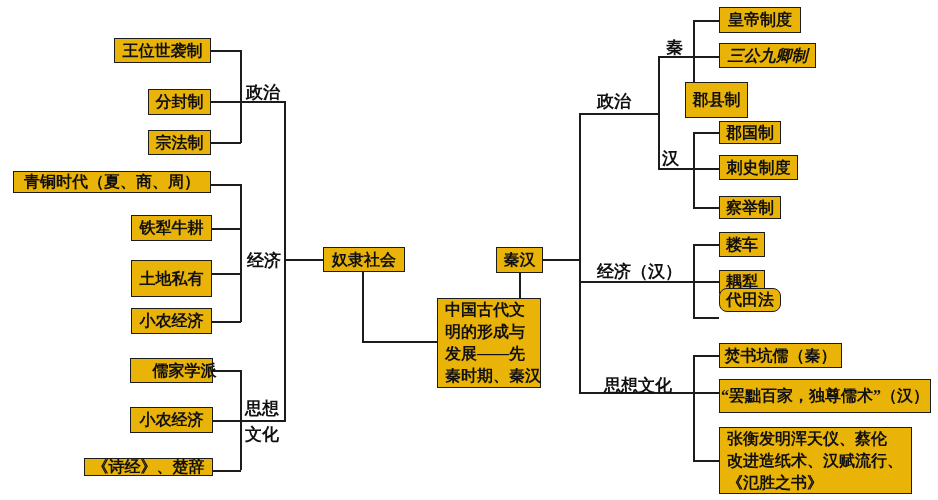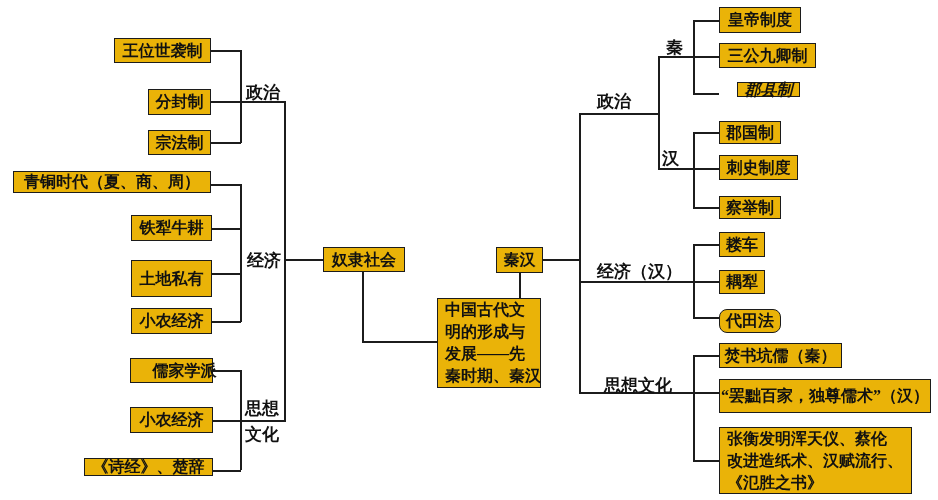--- a/index.html
+++ b/index.html
@@ -109,28 +109,28 @@
   <div class="node" style="left:323px;top:247px;width:82px;height:25px;">奴隶社会</div>
   <div class="node" style="left:496px;top:247px;width:47px;height:26px;">秦汉</div>
   <div class="node multiline" style="left:437px;top:298px;width:104px;height:90px;text-align:center;">
     <div>中国古代文</div>
     <div>明的形成与</div>
     <div>发展——先</div>
     <div>秦时期、秦汉</div>
   </div>
 
   <div class="node" style="left:719px;top:7px;width:82px;height:26px;">皇帝制度</div>
-  <div class="node" style="left:719px;top:43px;width:97px;height:25px;">三公九卿制</div>
-  <div class="node" style="left:737px;top:82px;width:63px;height:15px;font-style:italic;">郡县制</div>
+  <div class="node" style="left:719px;top:43px;width:97px;height:25px;font-style:italic;">三公九卿制</div>
+  <div class="node" style="left:685px;top:82px;width:63px;height:36px;">郡县制</div>
   <div class="node" style="left:719px;top:121px;width:62px;height:23px;">郡国制</div>
   <div class="node" style="left:719px;top:155px;width:79px;height:25px;">刺史制度</div>
   <div class="node" style="left:719px;top:196px;width:62px;height:23px;">察举制</div>
   <div class="node" style="left:719px;top:232px;width:46px;height:25px;">耧车</div>
   <div class="node" style="left:719px;top:270px;width:46px;height:24px;">耦犁</div>
-  <div class="node" style="left:719px;top:309px;width:62px;height:24px;border-radius:8px;">代田法</div>
+  <div class="node" style="left:719px;top:288px;width:62px;height:24px;border-radius:8px;">代田法</div>
   <div class="node" style="left:719px;top:343px;width:123px;height:25px;">焚书坑儒（秦）</div>
   <div class="node" style="left:719px;top:379px;width:212px;height:34px;">“罢黜百家，独尊儒术”（汉）</div>
   <div class="node multiline" style="left:719px;top:427px;width:193px;height:67px;">
     <div>张衡发明浑天仪、蔡伦</div>
     <div>改进造纸术、汉赋流行、</div>
     <div>《氾胜之书》</div>
   </div>
 
   <div class="lbl" style="left:246px;top:84px;">政治</div>
   <div class="lbl" style="left:247px;top:252px;">经济</div>

